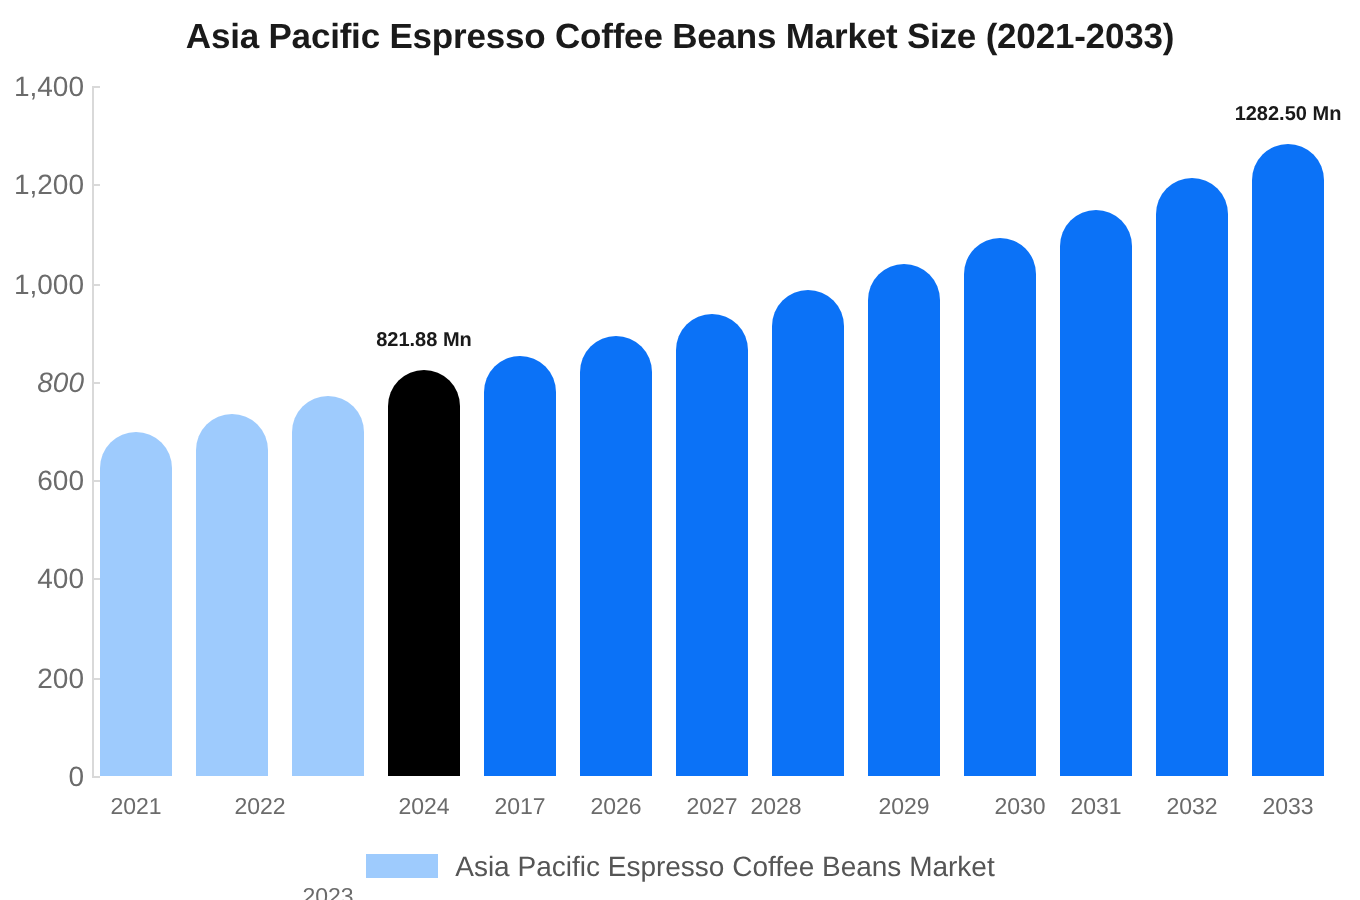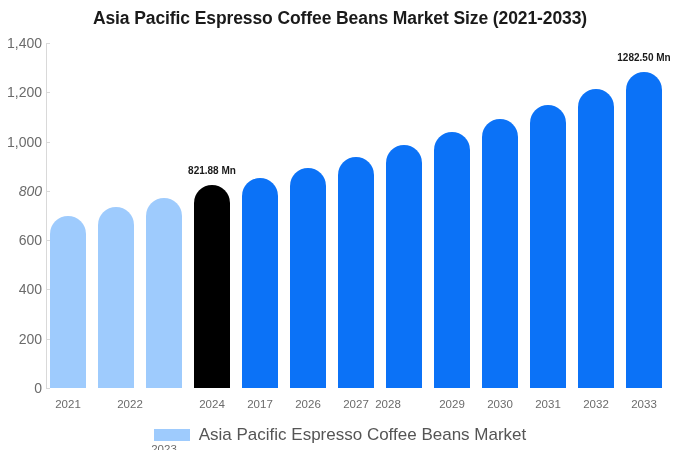--- a/index.html
+++ b/index.html
@@ -112,21 +112,21 @@
     display: flex;
     justify-content: center;
     align-items: center;
   }
   #legend-swatch {
     width: 36px;
     height: 12px;
     margin-right: 9px;
   }
   #legend-label {
-    font-size: 17px;
+    font-size: 14px;
     color: #555555;
     white-space: nowrap;
   }
 </style>
 </head>
 <body>
 
 <div id="chart-root">
 
   <div id="chart-title">Asia Pacific Espresso Coffee Beans Market Size (2021-2033)</div>
@@ -174,19 +174,19 @@
     <div class="y-tick-mark" style="top: 388px;"></div>
     <div class="x-tick" style="left: 50px; width: 36px;">2021</div>
     <div class="x-tick" style="left: 98px; width: 36px; margin-left: 14px;">2022</div>
     <div class="x-tick" style="left: 146px; width: 36px; margin-top: 45px;">2023</div>
     <div class="x-tick" style="left: 194px; width: 36px;">2024</div>
     <div class="x-tick" style="left: 242px; width: 36px;">2017</div>
     <div class="x-tick" style="left: 290px; width: 36px;">2026</div>
     <div class="x-tick" style="left: 338px; width: 36px;">2027</div>
     <div class="x-tick" style="left: 370px; width: 36px;">2028</div>
     <div class="x-tick" style="left: 434px; width: 36px;">2029</div>
-    <div class="x-tick" style="left: 482px; width: 36px;">2030</div>
+    <div class="x-tick" style="left: 492px; width: 36px;">2030</div>
     <div class="x-tick" style="left: 530px; width: 36px;">2031</div>
     <div class="x-tick" style="left: 578px; width: 36px;">2032</div>
     <div class="x-tick" style="left: 626px; width: 36px;">2033</div>
     <div class="bar-label" style="left: 212px; top: 165.465px; transform: translateX(-50%);">821.88 Mn</div>
     <div class="bar-label" style="left: 644px; top: 51.9554px; transform: translateX(-50%);">1282.50 Mn</div>
   </div>
 
 </body></html>

